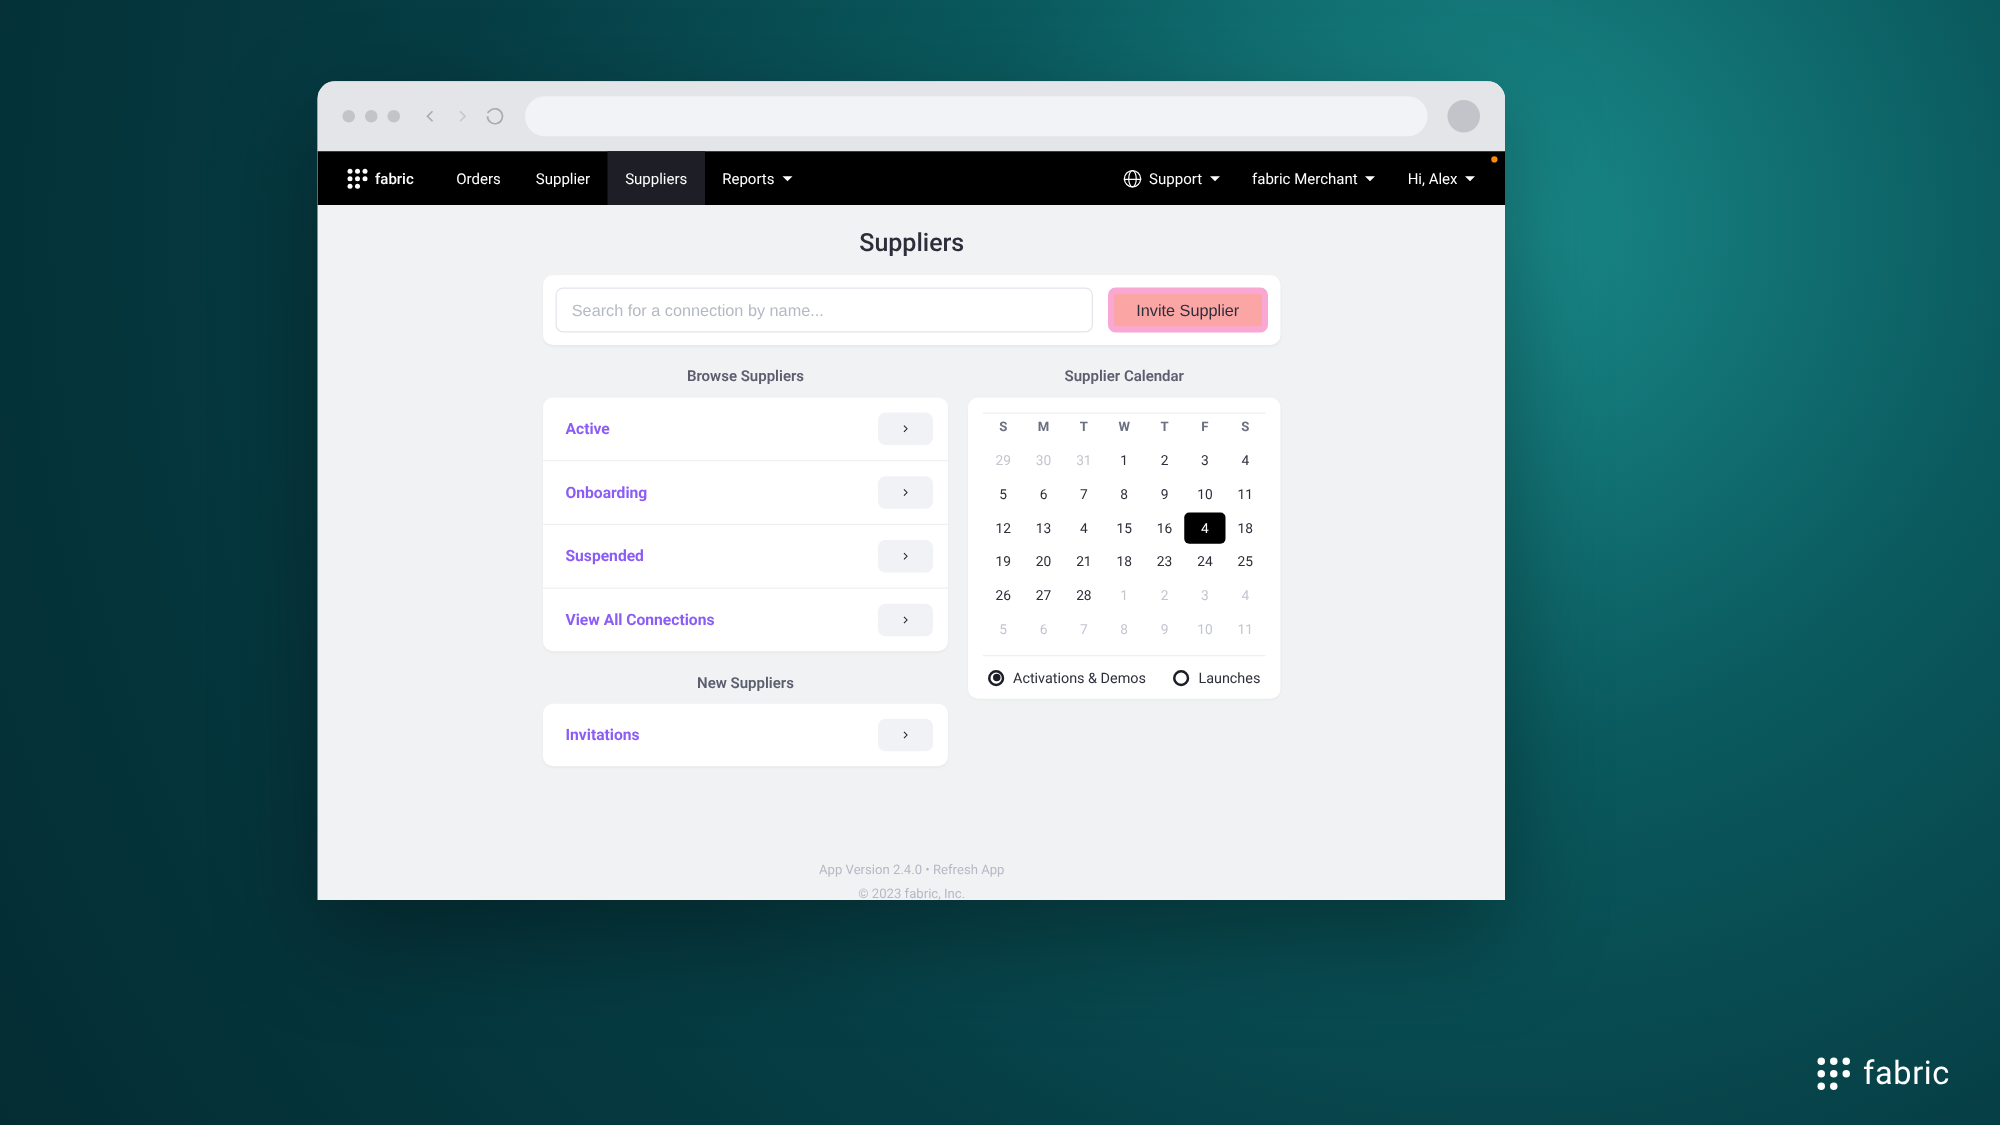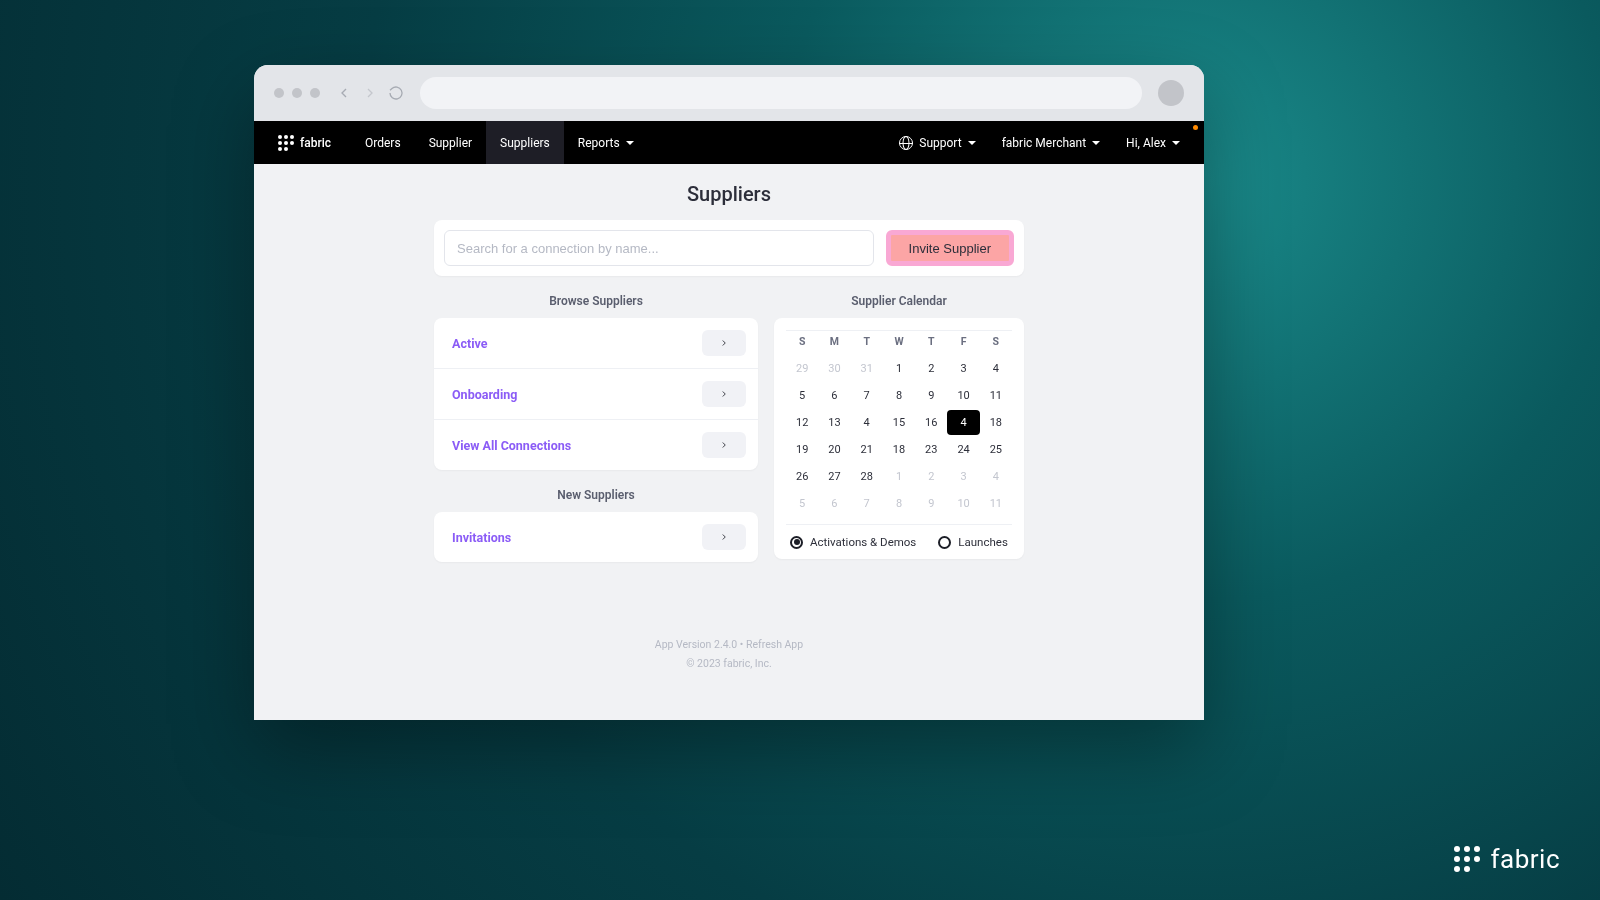--- a/index.html
+++ b/index.html
@@ -328,20 +328,28 @@
             <div class="list-row">
               <span class="list-label">Active</span>
               <button class="row-btn">
                 <svg viewBox="0 0 24 24">
                   <polyline points="9 18 15 12 9 6"></polyline>
                 </svg>
               </button>
             </div>
             <div class="list-row">
               <span class="list-label">Onboarding</span>
+              <button class="row-btn">
+                <svg viewBox="0 0 24 24">
+                  <polyline points="9 18 15 12 9 6"></polyline>
+                </svg>
+              </button>
+            </div>
+            <div class="list-row">
+              <span class="list-label">Suspended</span>
               <button class="row-btn">
                 <svg viewBox="0 0 24 24">
                   <polyline points="9 18 15 12 9 6"></polyline>
                 </svg>
               </button>
             </div>
             <div class="list-row">
               <span class="list-label">View All Connections</span>
               <button class="row-btn">
                 <svg viewBox="0 0 24 24">

